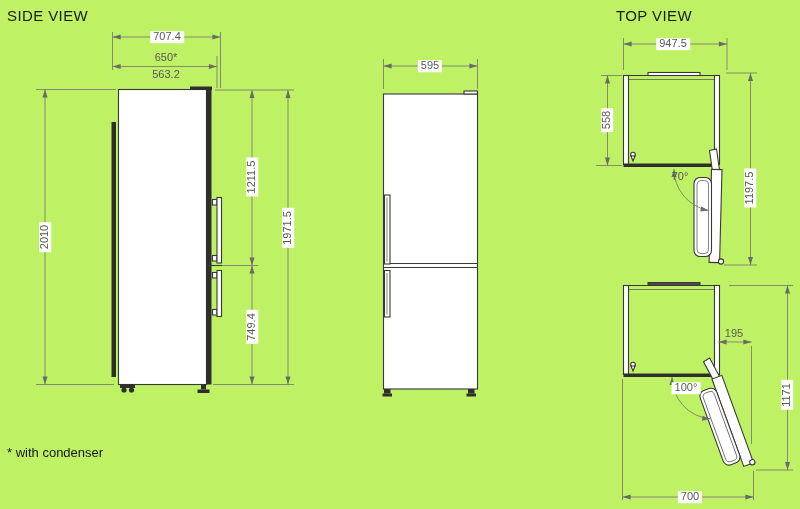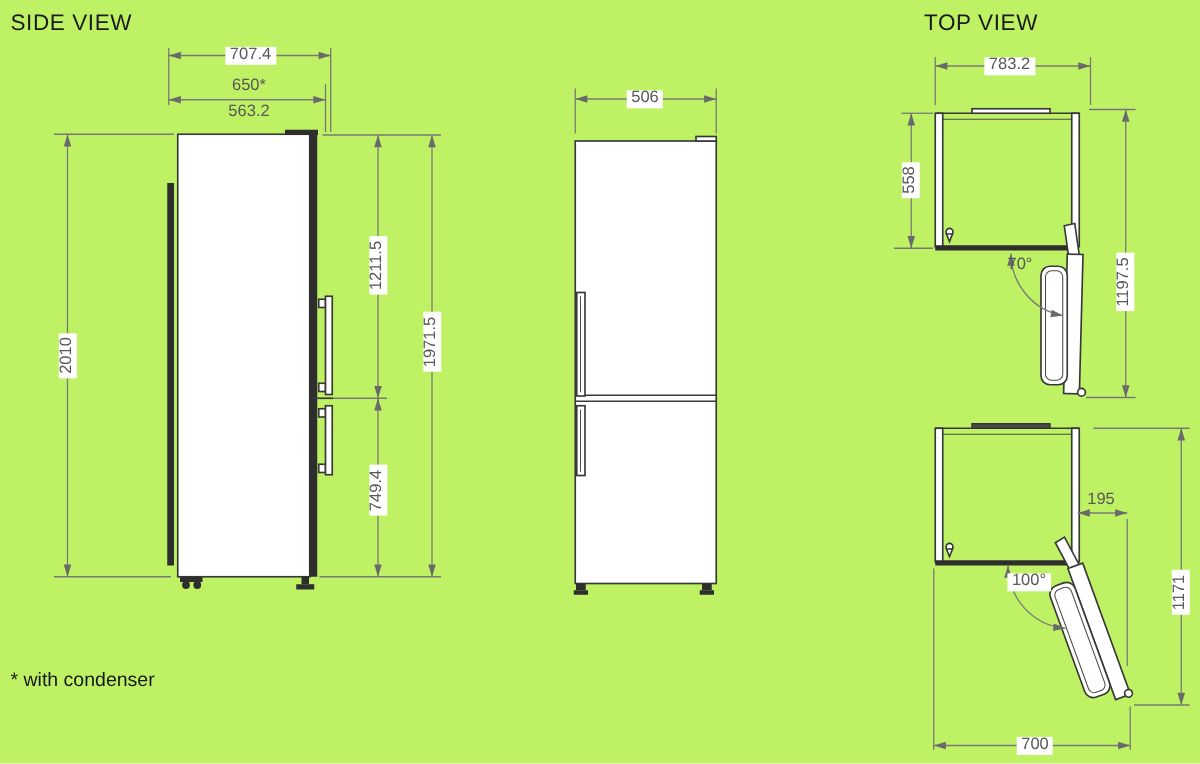--- a/index.html
+++ b/index.html
@@ -173,23 +173,23 @@
   <div class="vtitle" style="left:616px;top:7px">TOP VIEW</div>
 
   <div class="dim" style="left:167px;top:37px">707.4</div>
   <div class="dim nobg" style="left:166px;top:58px">650*</div>
   <div class="dim nobg" style="left:166px;top:75px">563.2</div>
   <div class="vdim" style="left:45px;top:237px">2010</div>
   <div class="vdim" style="left:252px;top:177px">1211.5</div>
   <div class="vdim" style="left:252px;top:327px">749.4</div>
   <div class="vdim" style="left:288px;top:228px">1971.5</div>
 
-  <div class="dim" style="left:430px;top:66px">506</div>
+  <div class="dim" style="left:430px;top:66px">595</div>
 
-  <div class="dim" style="left:673px;top:44px">783.2</div>
+  <div class="dim" style="left:673px;top:44px">947.5</div>
   <div class="vdim" style="left:607px;top:120px">558</div>
   <div class="dim nobg" style="left:680px;top:177px">70°</div>
   <div class="vdim" style="left:750px;top:188px">1197.5</div>
   <div class="dim nobg" style="left:734px;top:334px">195</div>
   <div class="dim" style="left:686px;top:388px">100°</div>
   <div class="vdim" style="left:787px;top:395px">1171</div>
   <div class="dim" style="left:690px;top:497px">700</div>
 
   <div class="note" style="left:7px;top:445px">* with condenser</div>
 </div>

